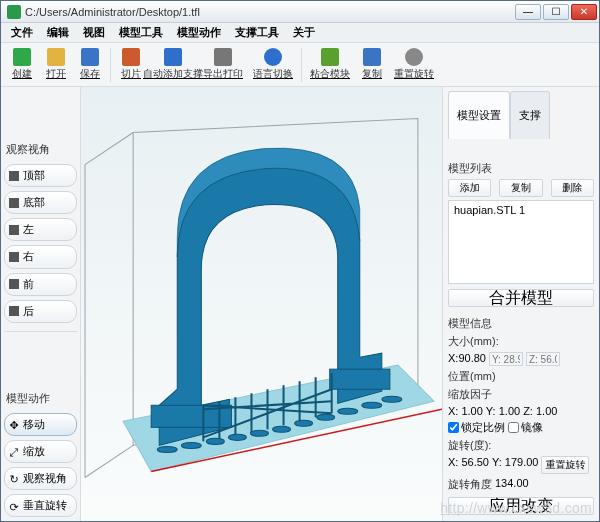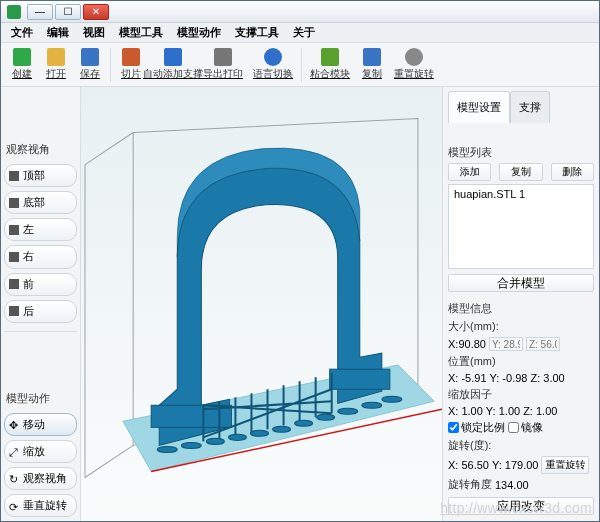--- a/index.html
+++ b/index.html
@@ -15,49 +15,50 @@
 .menubar span { padding: 2px 6px; cursor: default; font-weight: bold; }
 .toolbar { height: 44px; display: flex; align-items: center; padding: 2px 4px; gap: 0; background: #f3f5f7; border-bottom: 1px solid #d6dde3; text-decoration: underline; }
 .tbtn { width: 34px; height: 40px; display: flex; flex-direction: column; align-items: center; justify-content: center; border: 1px solid transparent; border-radius: 2px; cursor: default; }
 .tbtn.wide { width: 50px; }
 .tbtn .ico { width: 18px; height: 18px; margin-bottom: 1px; border-radius: 2px; }
 .tbtn .lbl { font-size: 10px; color: #333; white-space: nowrap; }
 .tsep { width: 1px; height: 34px; background: #d6dde3; margin: 0 3px; }
 .body { flex: 1; display: flex; overflow: hidden; }
 .left-panel { width: 80px; background: #f2f4f6; border-right: 1px solid #d6dde3; display: flex; flex-direction: column; padding: 4px 3px; gap: 4px; }
 .group-title { font-size: 11px; color: #333; padding: 3px 2px; margin-top: 48px; }
-.side-btn { height: 28px; border: 1px solid #cdd6de; border-radius: 10px; background: linear-gradient(#fff,#eef2f5); display: flex; align-items: center; padding: 0 4px; gap: 4px; cursor: default; }
+.side-btn { height: 28px; border: 1px solid #cdd6de; border-radius: 10px; background: linear-gradient(#fff,#eef2f5); display: flex; align-items: center; padding: 0 4px; gap: 4px; cursor: default; text-align: center; }
 .side-btn.sel { background: linear-gradient(#fff,#dfe9f2); border-color: #9cb9d0; }
 .side-btn .sico { width: 10px; height: 10px; display: inline-block; }
 .hr { height: 1px; background: #d6dde3; margin: 4px 0; }
 .viewport { flex: 1; position: relative; background: linear-gradient(#e8f0f3,#fafcfc); border-right: 1px solid #d6dde3; overflow: hidden; }
 .viewport svg { position: absolute; inset: 0; }
 .right-panel { width: 156px; background: #f2f4f6; display: flex; flex-direction: column; padding: 4px 5px 6px; gap: 3px; overflow: hidden; }
 .tabs { display: flex; gap: 0; }
-.tab { padding: 8px 8px; border: 1px solid #cdd6de; border-bottom: none; background: #fafcfe; border-radius: 3px 3px 0 0; cursor: default; }
+.tab { padding: 16px 8px; border: 1px solid #cdd6de; border-bottom: none; background: #fafcfe; border-radius: 3px 3px 0 0; cursor: default; }
 .tab.inactive { background: #e9edf1; }
 .row { display: flex; gap: 8px; align-items: flex-end; }
 .btn { flex: 1; height: 18px; border: 1px solid #cdd6de; border-radius: 2px; background: linear-gradient(#fff,#eef2f5); display: flex; align-items: center; justify-content: center; cursor: default; font-size: 10px; }
 .listbox { height: 132px; border: 1px solid #cdd6de; background: #fff; padding: 2px; }
 .listitem { padding: 1px 3px; }
 .section-label { color: #333; margin-top: 19px; }
-.info-line { display: flex; gap: 3px; align-items: center; font-size: 10px; }
+.info-line { display: flex; gap: 3px; font-size: 10px; }
 .info-line .k { color: #333; }
 .info-line input.ro { width: 34px; height: 14px; border: 1px solid #cdd6de; background: #f3f5f6; color: #777; font-size: 10px; padding: 0 2px; }
 .chk { display: flex; align-items: center; gap: 2px; font-size: 10px; }
 .chk input { width: 11px; height: 11px; }
-.wide-btn { height: 18px; border: 1px solid #cdd6de; border-radius: 2px; background: linear-gradient(#fff,#eef2f5); display: flex; align-items: center; justify-content: center; cursor: default; font-size: 12px; margin-top: 2px; }
+.wide-btn { height: 18px; border: 1px solid #cdd6de; border-radius: 2px; background: linear-gradient(#fff,#eef2f5); display: flex; align-items: center; justify-content: center; cursor: default; font-size: 16px; margin-top: 2px; }
 .watermark { position: absolute; right: 8px; bottom: 6px; color: #d0d4d8; font-size: 14px; letter-spacing: 0.3px; pointer-events: none; text-decoration: underline; }
 </style>
 </head>
 <body>
 
 <div class="window">
   <div class="titlebar">
     <span class="app-icon"></span>
+    <span class="title">C:/Users/Administrator/Desktop/1.tfl</span>
     <div class="win-btns">
       <div class="win-btn">—</div>
       <div class="win-btn">☐</div>
       <div class="win-btn close">✕</div>
     </div>
   </div>
 
   <div class="menubar">
     <span>文件</span>
     <span>编辑</span>
@@ -229,25 +230,20 @@
         </div>
       <div class="info-line">
         <span>X:90.80</span>
         <input class="ro" readonly="" value="Y: 28.98" style="">
         <input class="ro" readonly="" value="Z: 56.07" style="">
       </div>
       <div class="info-line">
           <span class="k">位置(mm)</span>
         </div>
       <div class="info-line">
-        <span>X: -5.91</span>
-        <span>Y: -0.98</span>
-        <span>Z: 3.00</span>
-      </div>
-      <div class="info-line">
           <span class="k">缩放因子</span>
         </div>
       <div class="info-line">
         <span>X: 1.00</span>
         <span>Y: 1.00</span>
         <span>Z: 1.00</span>
       </div>
       <div class="info-line">
         <label class="chk">
             <input type="checkbox" checked="" style="">

